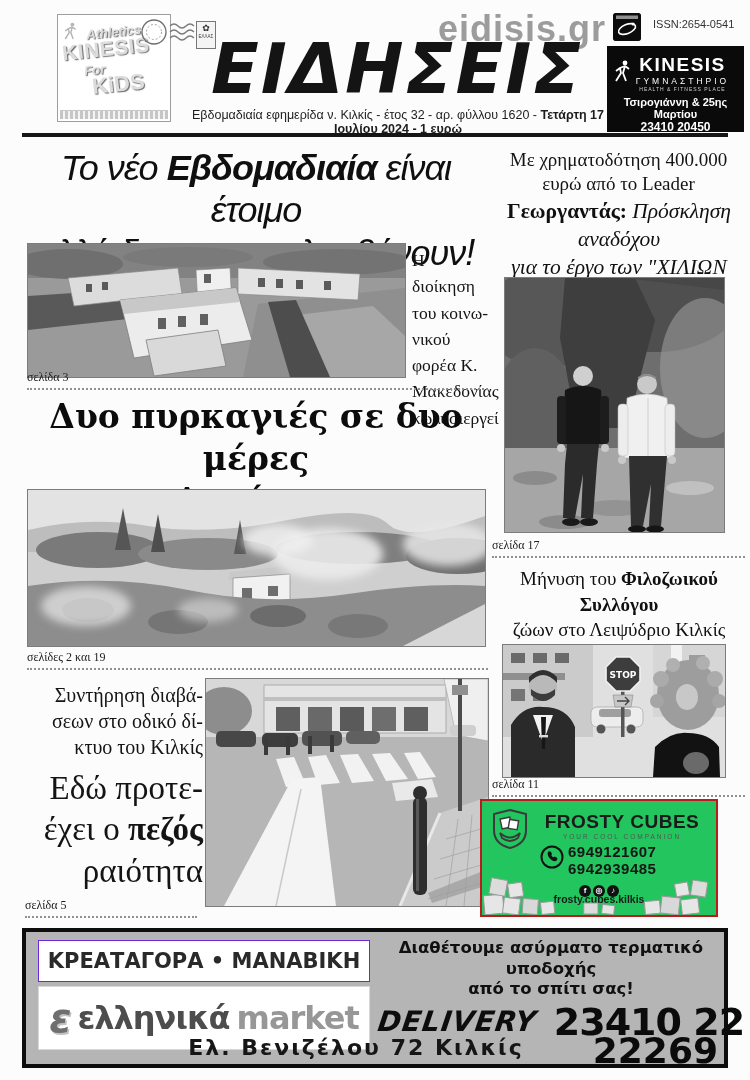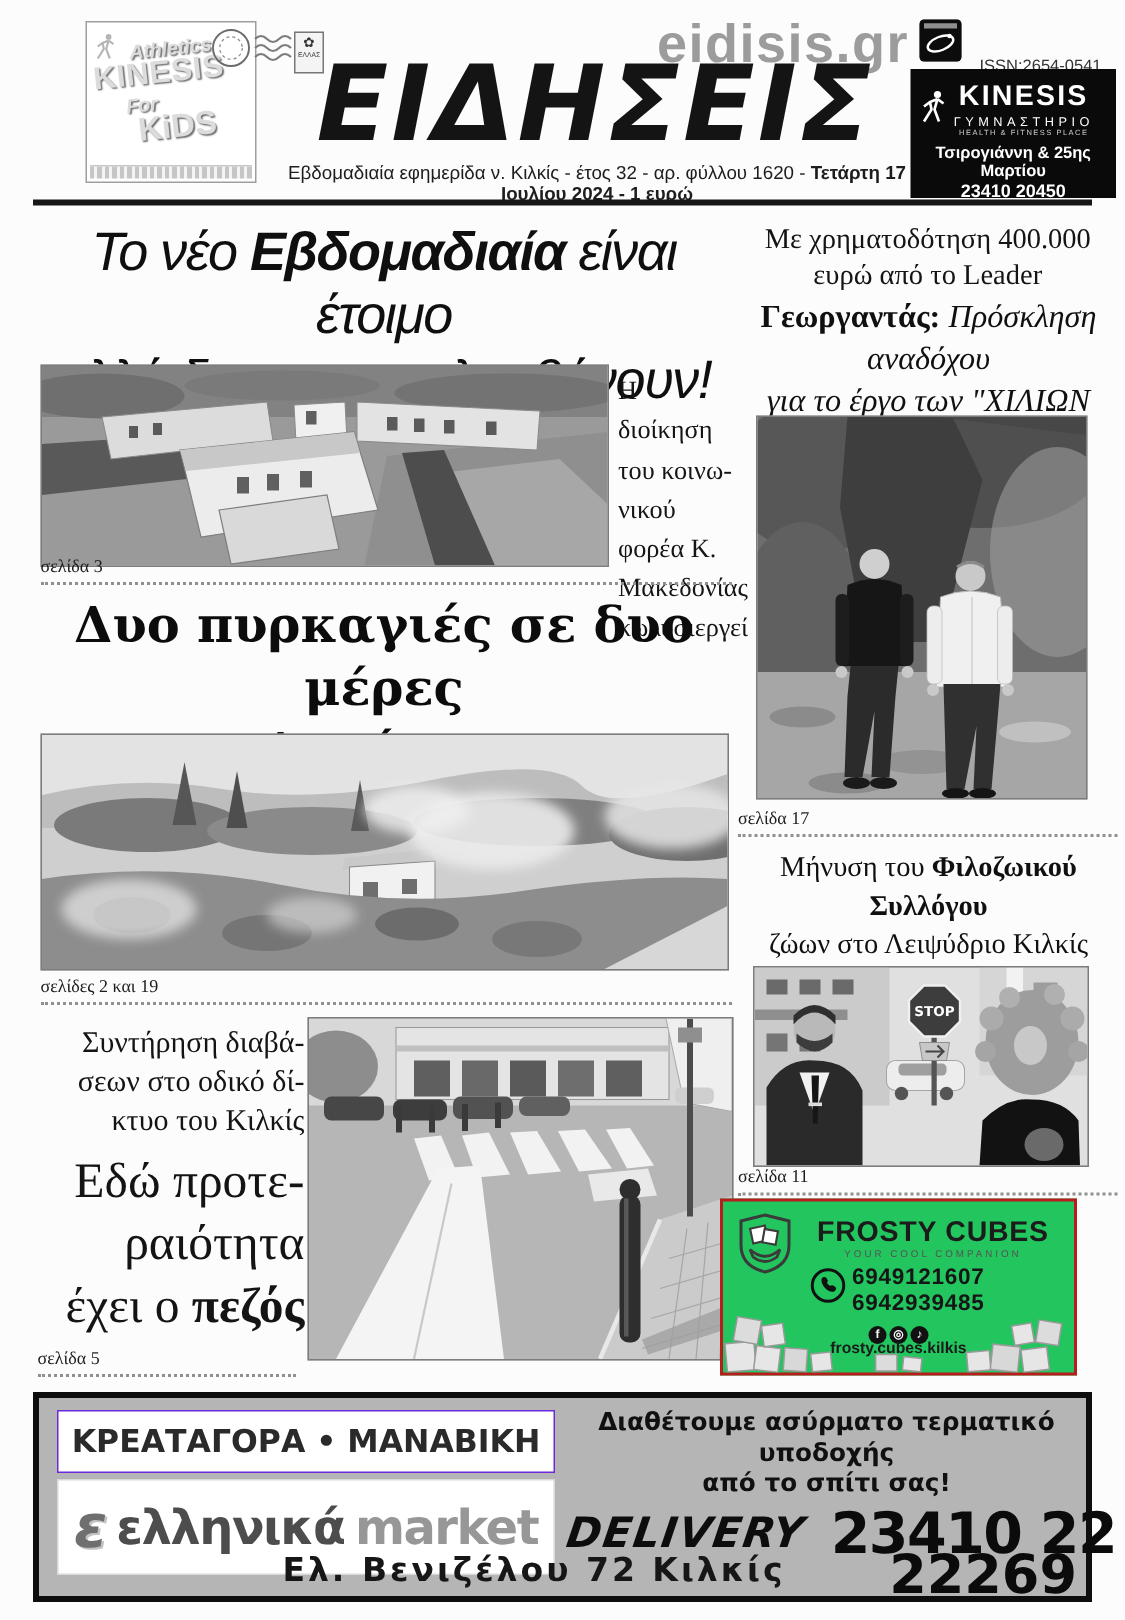--- a/index.html
+++ b/index.html
@@ -16,21 +16,21 @@
     background:repeating-linear-gradient(90deg,#b9b9b9 0 3px,#f2f2f2 3px 5px);opacity:.8;}
   .kids-runner{position:absolute;left:4px;top:6px;}
 
   .postmark{position:absolute;left:140px;top:17px;}
   .stamp-gr{position:absolute;left:196px;top:21px;width:18px;height:26px;border:1px solid #777;background:#f4f4f4;text-align:center;}
   .stamp-gr .emb{display:block;font-size:9px;line-height:12px;color:#333;}
   .stamp-gr .txt{display:block;font-size:4.5px;font-family:"Liberation Sans",sans-serif;color:#444;}
 
   .site-name{position:absolute;left:398px;top:8px;width:208px;text-align:right;font-family:"Liberation Sans",sans-serif;font-weight:bold;font-size:36px;color:#9c9c9c;letter-spacing:1px;}
   .site-icon{position:absolute;left:613px;top:13px;width:28px;height:28px;background:#0c0c0c;border-radius:3px;}
-  .issn{position:absolute;left:653px;top:38px;font-family:"Liberation Sans",sans-serif;font-size:11px;color:#333;}
+  .issn{position:absolute;left:653px;top:18px;font-family:"Liberation Sans",sans-serif;font-size:11px;color:#333;}
 
   .masthead{position:absolute;left:185px;top:34px;width:424px;text-align:center;font-family:"DejaVu Sans",sans-serif;font-weight:bold;font-style:italic;font-size:70px;line-height:1.02;letter-spacing:2px;color:#141414;}
   .subline{position:absolute;left:188px;top:108px;width:420px;text-align:center;font-family:"Liberation Sans",sans-serif;font-size:12.5px;color:#1d1d1d;}
   .subline b{font-weight:bold;}
 
   .gym-box{position:absolute;left:607px;top:46px;width:137px;height:86px;background:#0a0a0a;color:#fff;text-align:center;font-family:"Liberation Sans",sans-serif;}
   .gym-name{font-size:19px;font-weight:bold;letter-spacing:1.5px;margin-top:8px;margin-left:14px;}
   .gym-l2{font-size:8.5px;letter-spacing:3px;margin-left:14px;}
   .gym-l3{font-size:5px;letter-spacing:1px;color:#cfcfcf;margin-left:14px;}
   .gym-l4{font-size:11px;font-weight:bold;margin-top:4px;}
@@ -243,22 +243,22 @@
   <div class="caption" style="left:27px;top:650px;width:461px;">σελίδες 2 και 19</div>
 
   <div class="story3">
     <div class="kick">
       <div>Συντήρηση διαβά-</div>
       <div>σεων στο οδικό δί-</div>
       <div>κτυο του Κιλκίς</div>
     </div>
     <div class="big">
       <div>Εδώ προτε-</div>
+      <div><span>έχει ο </span><b>πεζός</b></div>
       <div>ραιότητα</div>
-      <div><span>έχει ο </span><b>πεζός</b></div>
     </div>
   </div>
 
   <div class="caption" style="left:25px;top:898px;width:172px;">σελίδα 5</div>
 
   <div class="photo" style="left:205px;top:678px;width:282px;height:227px;">
     <svg viewBox="0 0 282 227" preserveAspectRatio="none">
       <rect width="282" height="227" fill="#b6b6b6"></rect>
       <rect width="282" height="58" fill="#d8d8d8"></rect>
       <rect x="58" y="6" width="182" height="48" fill="#e4e4e4" stroke="#999" stroke-width="0.7"></rect>

